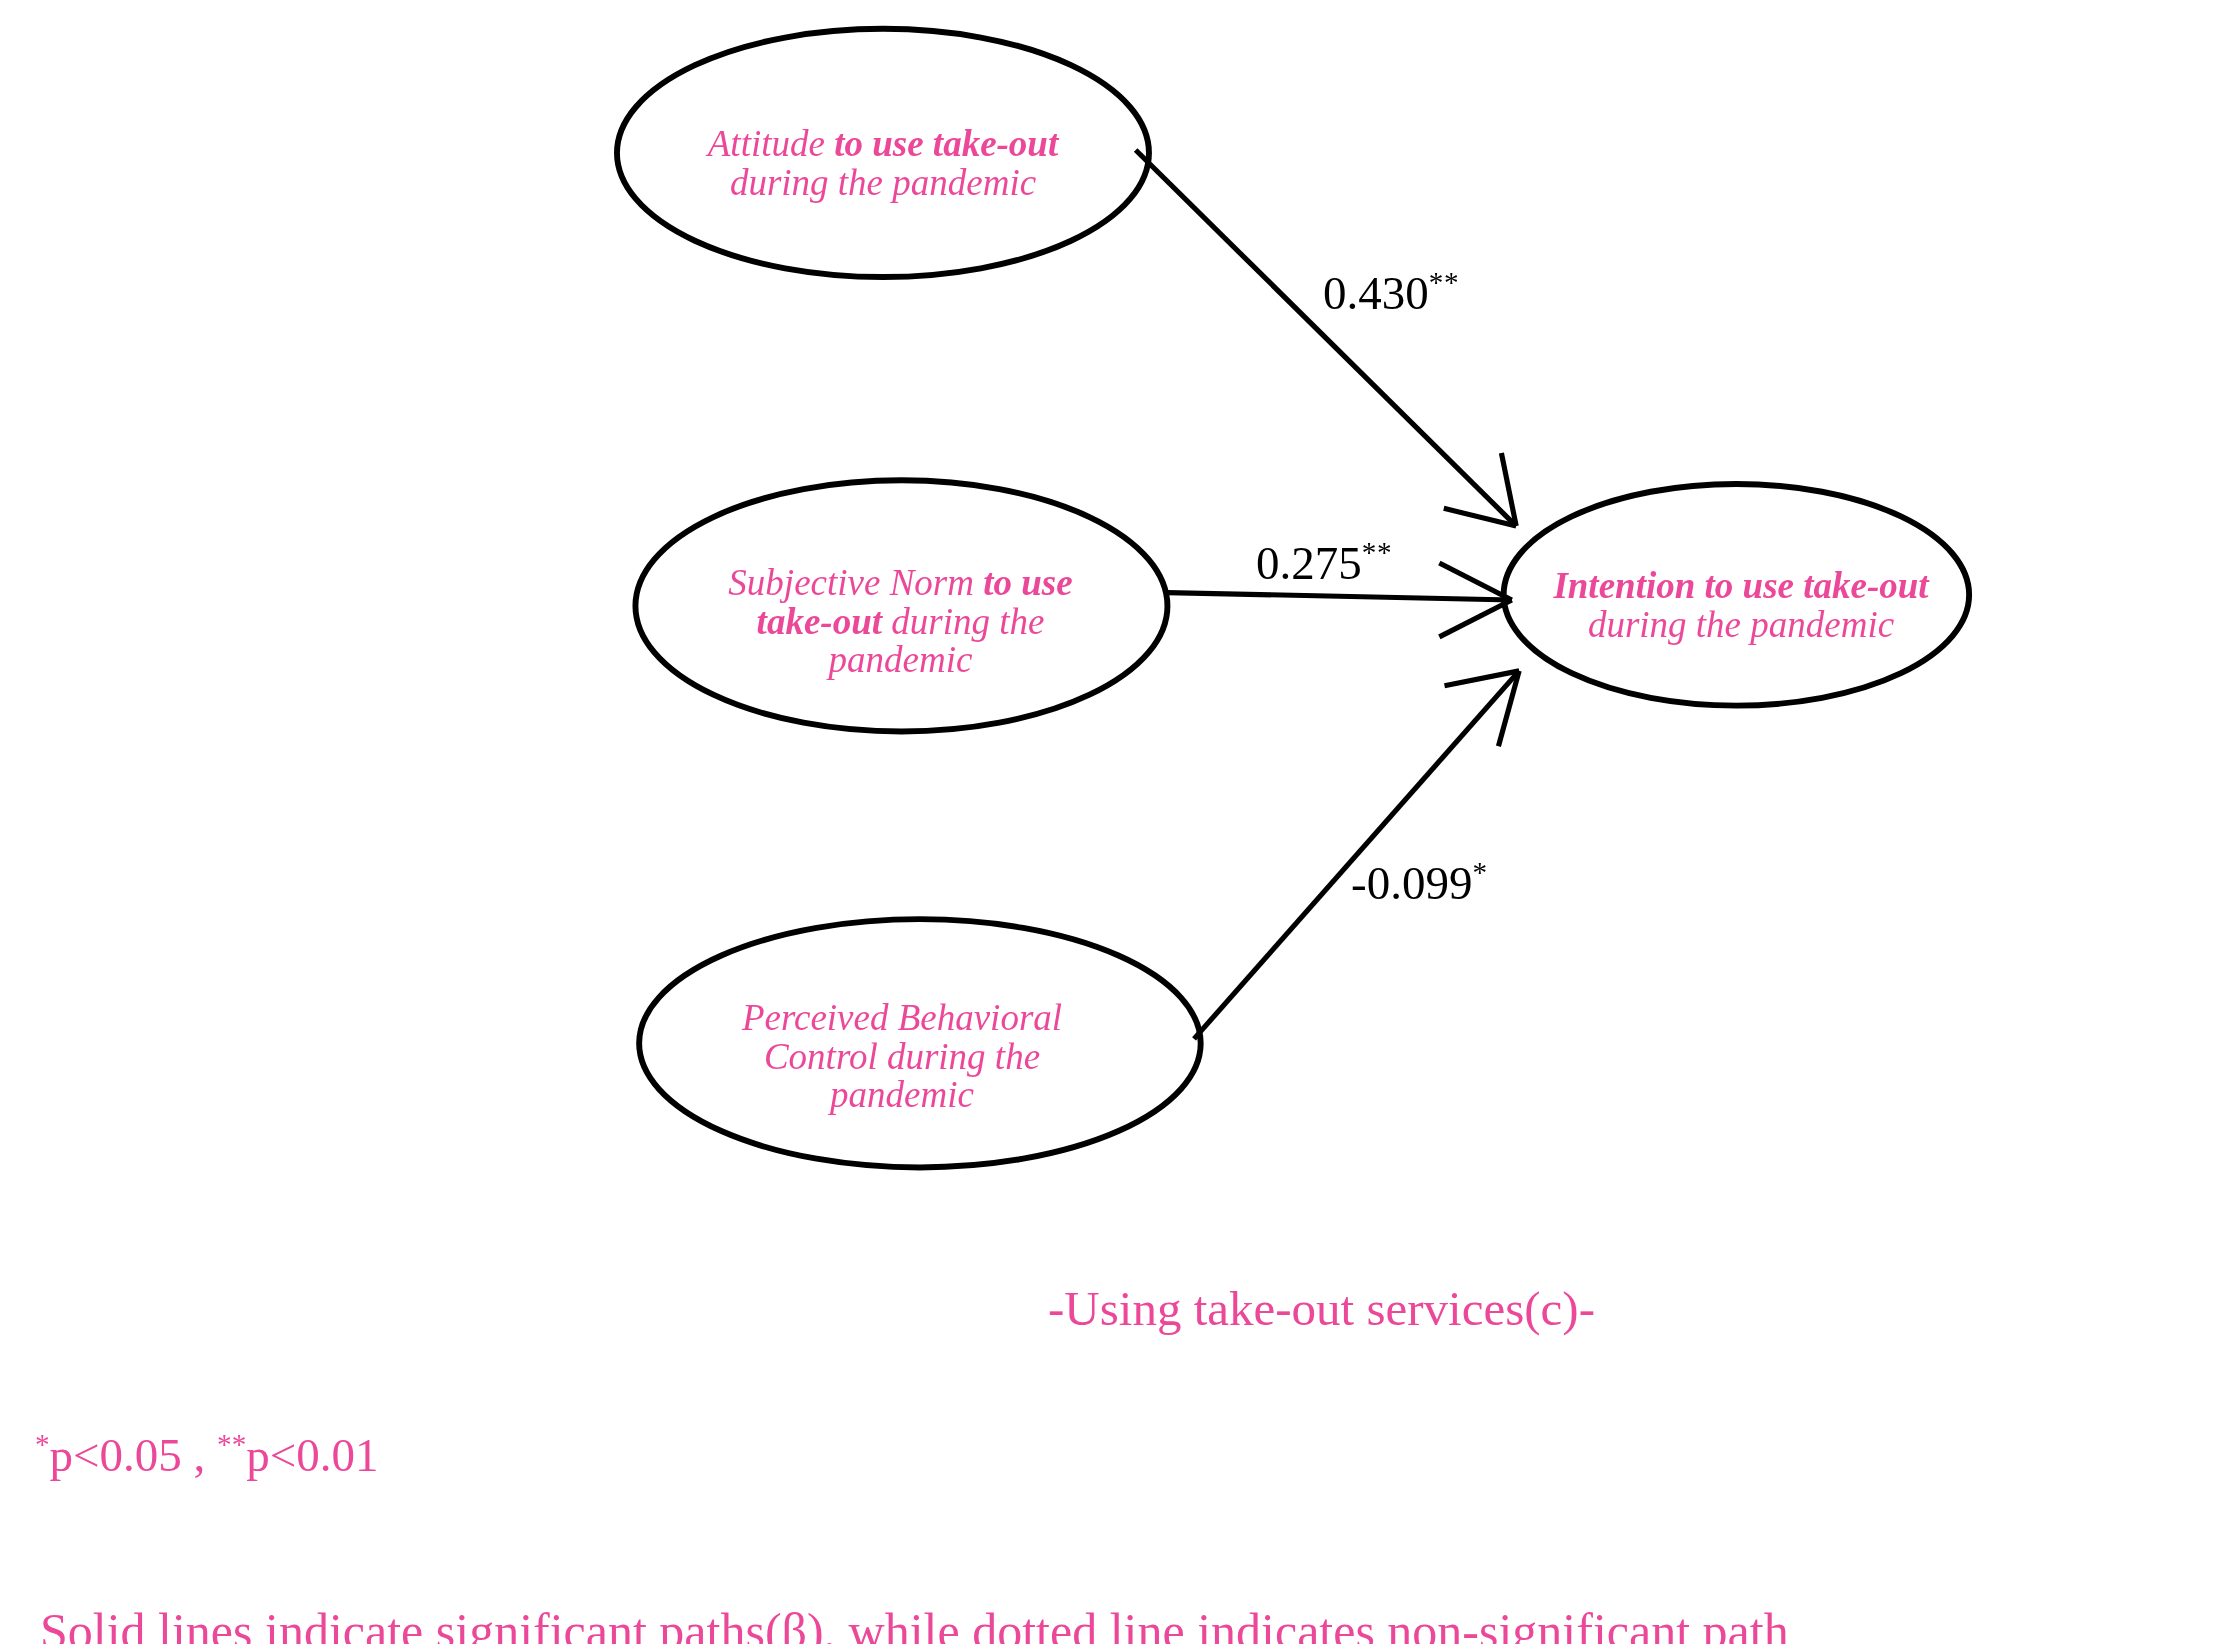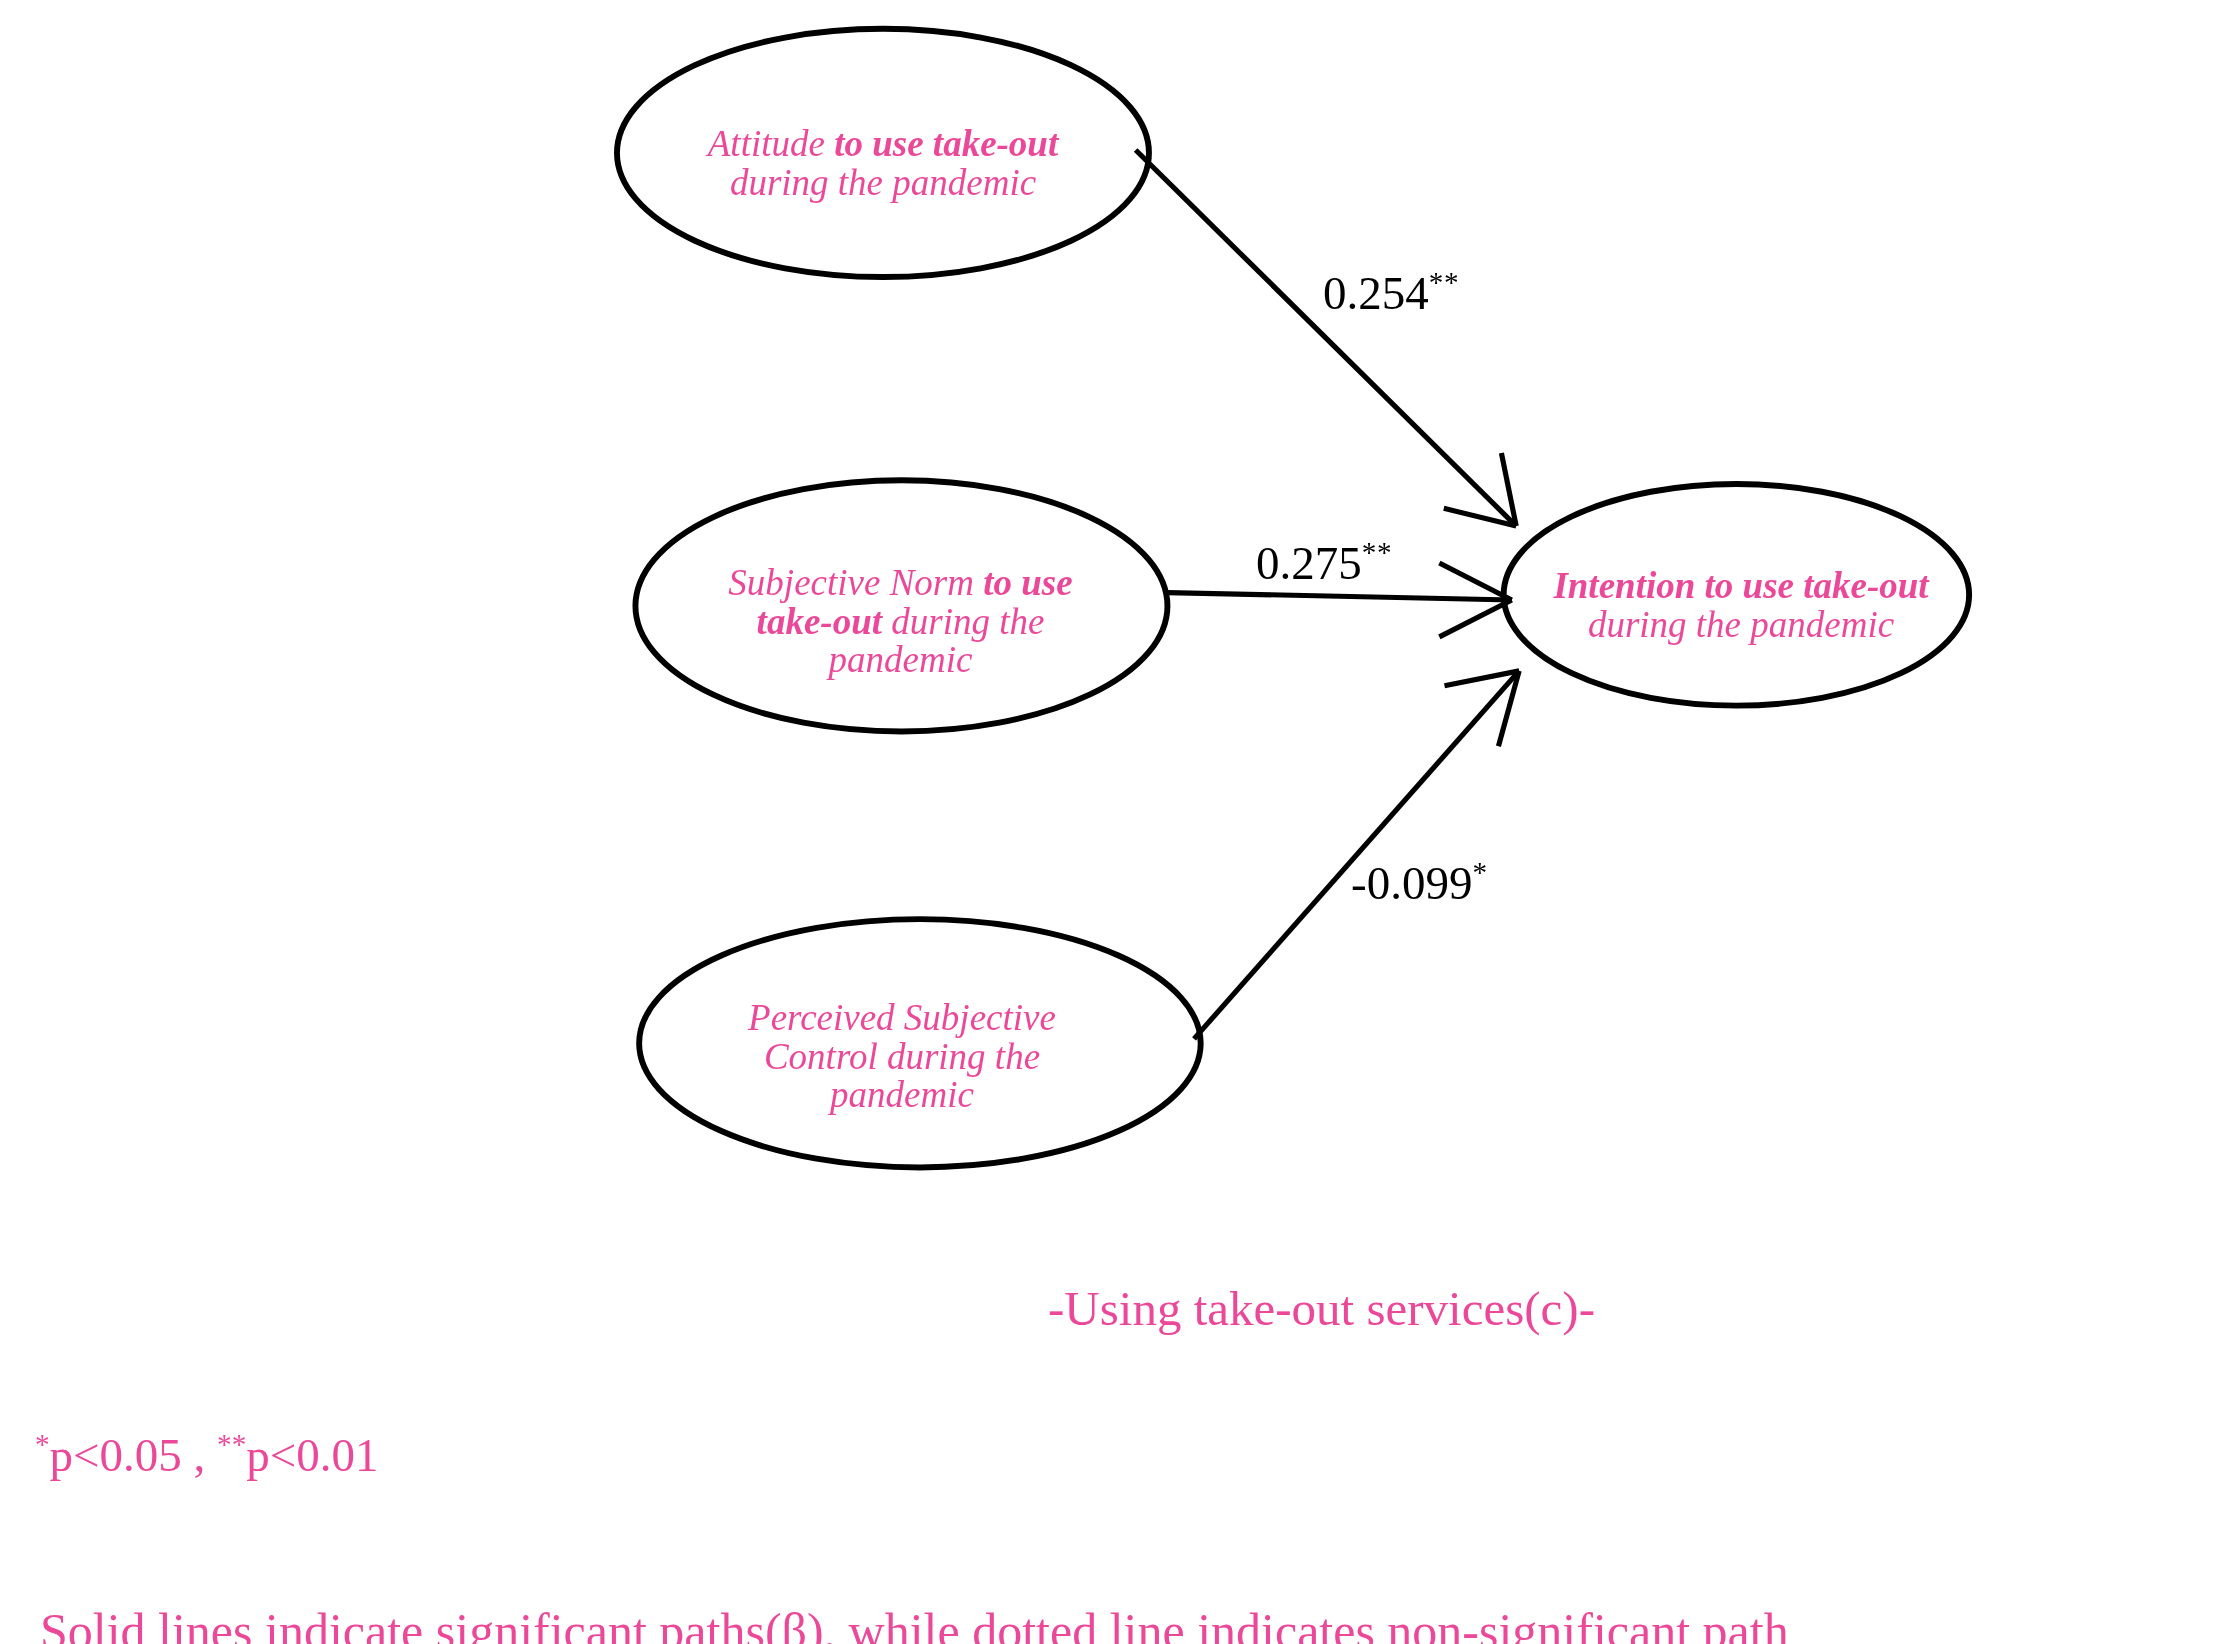--- a/index.html
+++ b/index.html
@@ -149,29 +149,29 @@
 
 <div class="node-label" id="label-attitude">
   <span>Attitude </span><span class="b">to use take-out </span><span>during the pandemic</span>
 </div>
 
 <div class="node-label" id="label-subjective">
   <span>Subjective Norm </span><span class="b">to use take-out </span><span>during the pandemic</span>
 </div>
 
 <div class="node-label" id="label-pbc">
-  <span>Perceived Subjective Control during the pandemic</span>
+  <span>Perceived Behavioral Control during the pandemic</span>
 </div>
 
 <div class="node-label" id="label-intention">
   <span class="b">Intention to use take-out </span><span>during the pandemic</span>
 </div>
 
 <div class="path-coef" id="coef-attitude">
-  <span>0.254</span><sup>**</sup>
+  <span>0.430</span><sup>**</sup>
 </div>
 
 <div class="path-coef" id="coef-subjective">
   <span>0.275</span><sup>**</sup>
 </div>
 
 <div class="path-coef" id="coef-pbc">
   <span>-0.099</span><sup>*</sup>
 </div>
 

